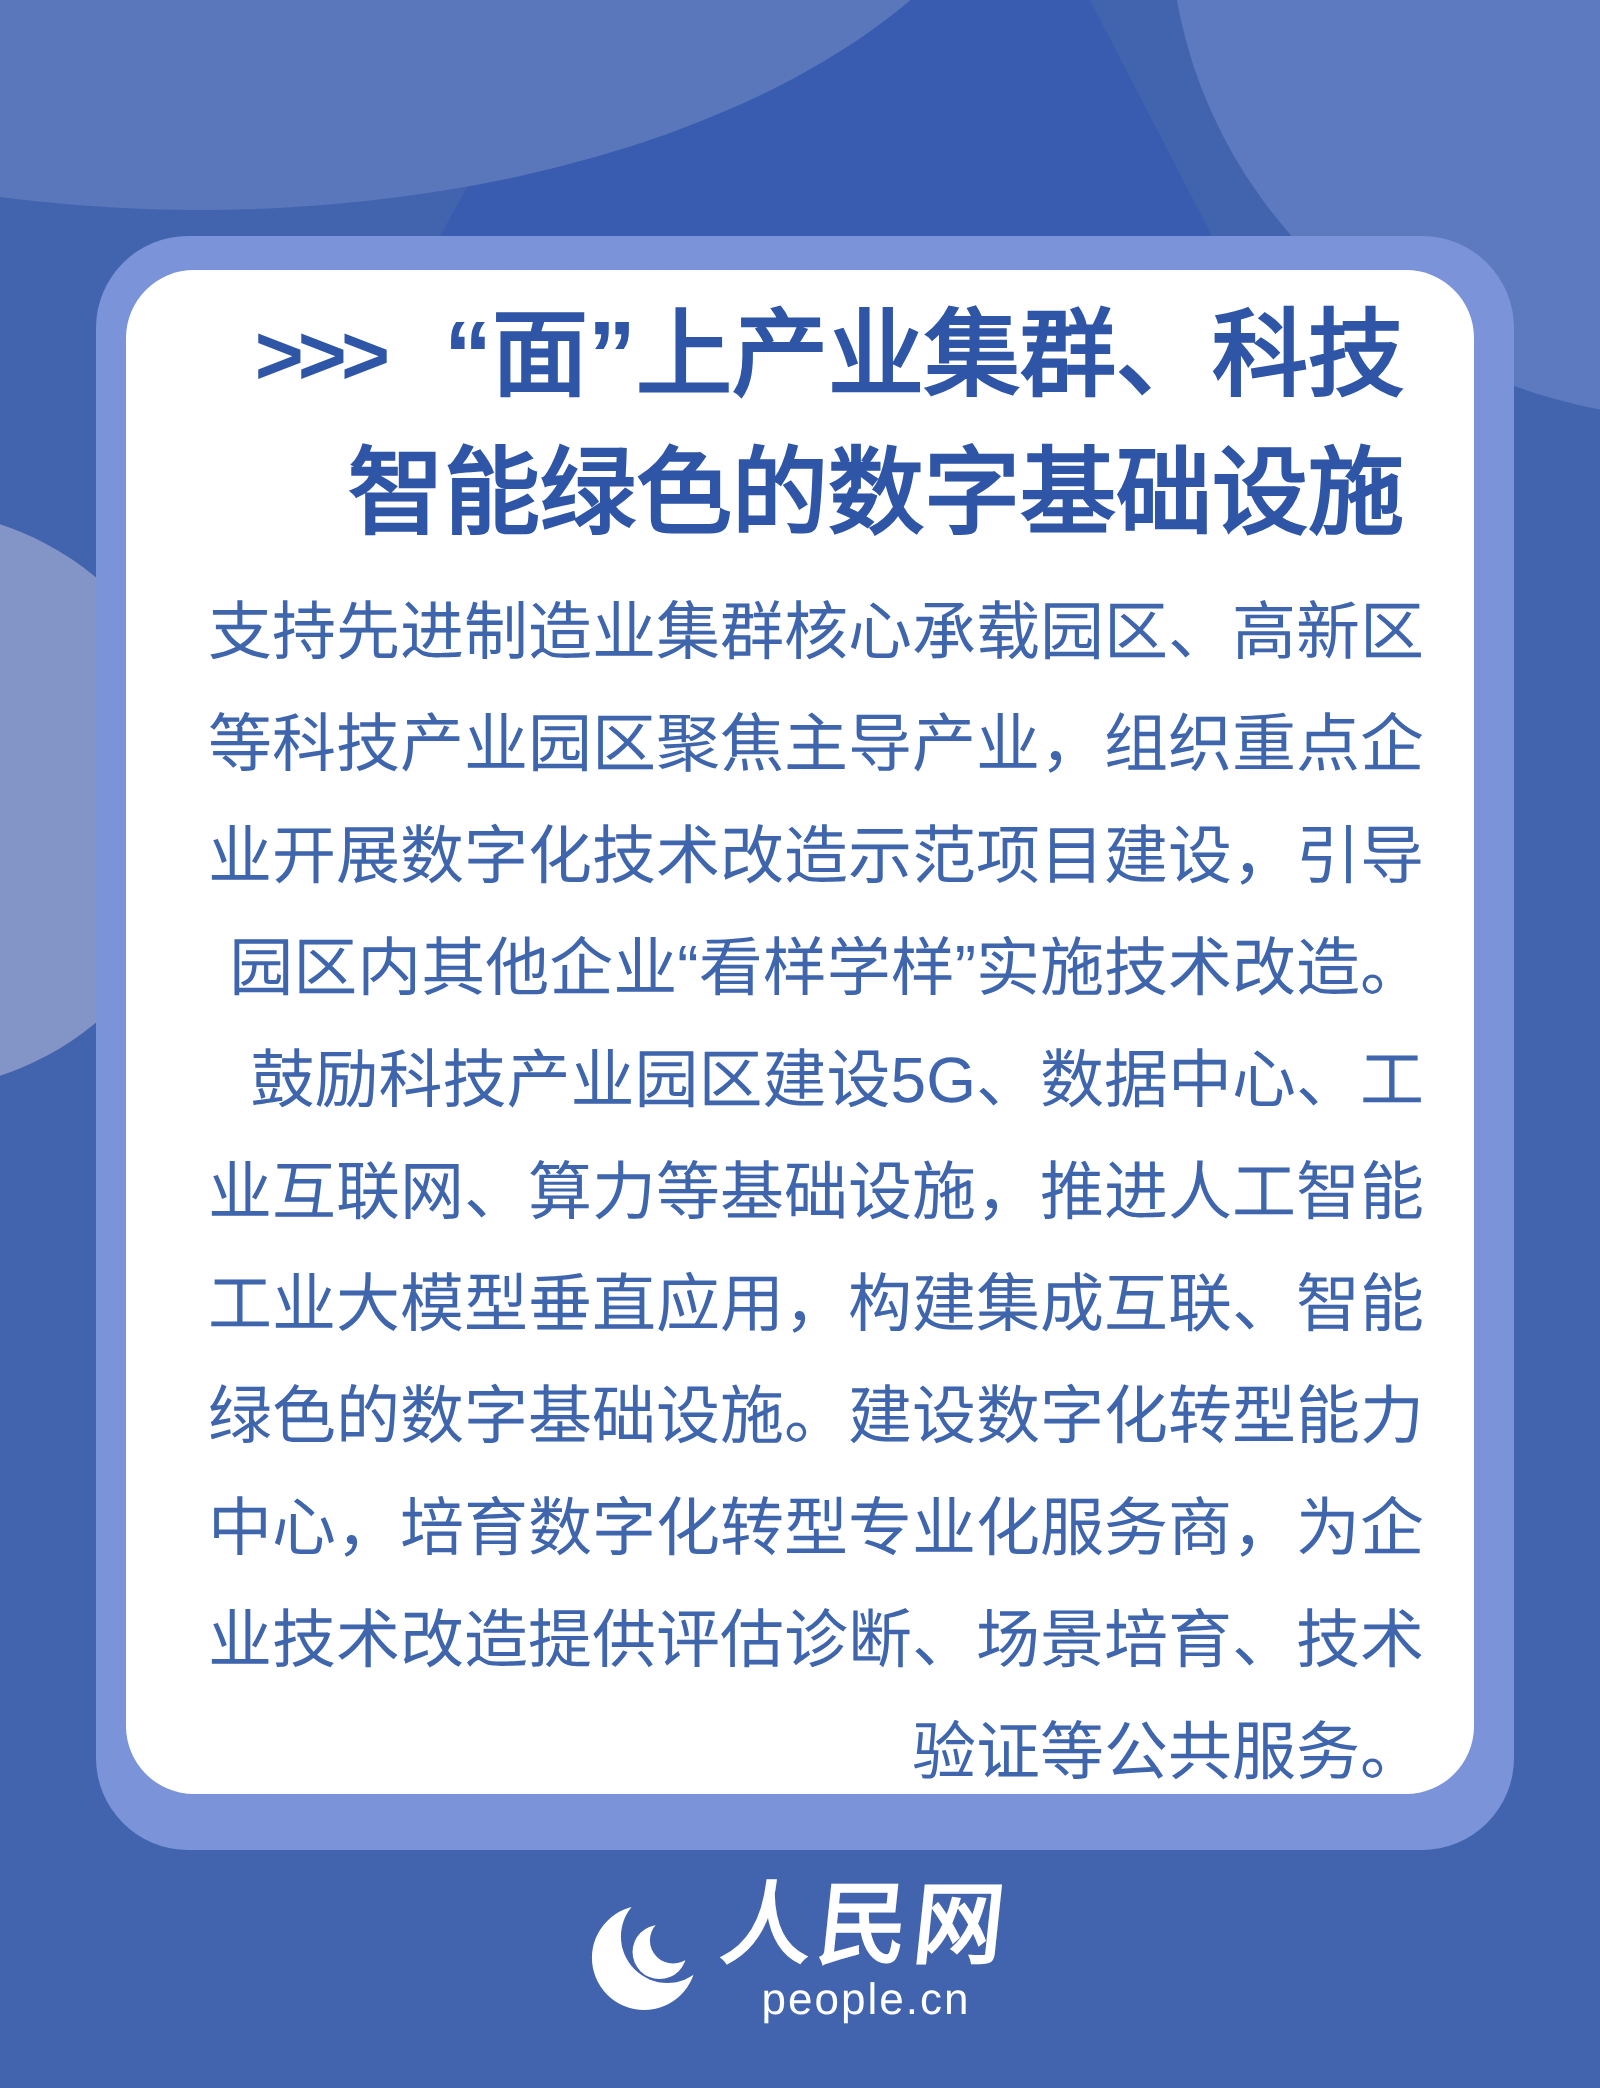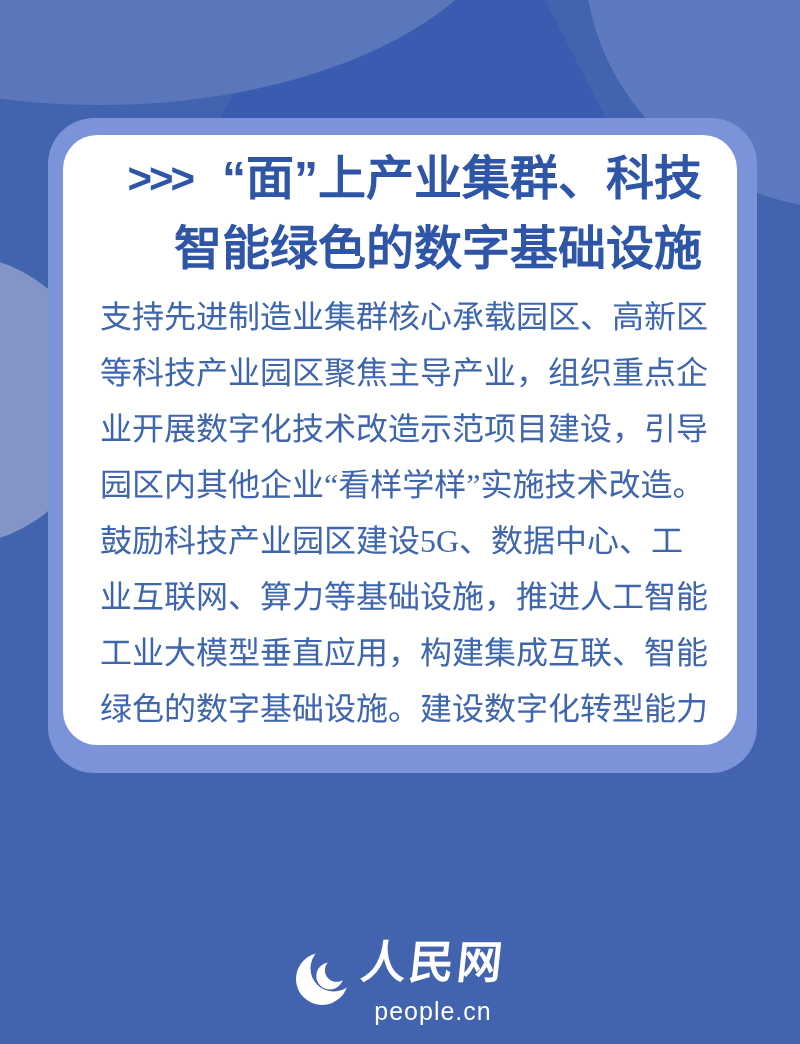--- a/index.html
+++ b/index.html
@@ -22,55 +22,55 @@
   .blob-tl{
     width:840px;height:450px;border-radius:50%;
     left:-320px;top:-345px;background:var(--blob_tl,#5b77bb);z-index:3;
   }
   .circle-left{
     width:290px;height:290px;border-radius:50%;
     left:-190px;top:255px;background:var(--circle_left,#8394c6);z-index:3;
   }
   
   .card{
-    position:absolute;left:48px;top:118px;width:709px;height:655px;
+    position:absolute;left:48px;top:118px;width:709px;height:807px;
     background:var(--card_border,#7b93d8);border-radius:46px;z-index:5;
   }
   .card-inner{
     position:absolute;left:15px;top:17px;right:20px;bottom:28px;
     background:var(--card_bg,#ffffff);border-radius:34px;
     padding:10px 35px 0 37px;box-sizing:border-box;overflow:hidden;
   }
   .title{
     text-align:right;font-weight:bold;color:var(--title,#2e55a6);
     font-size:48px;line-height:68px;letter-spacing:0;
   }
   .title .t-line{white-space:nowrap;}
   .title .marker{
     font-size:42px;letter-spacing:-3px;margin-right:30px;
     display:inline-block;transform:translateY(-2px);
   }
   .bodytext{
     margin-top:6px;width:612px;
     font-size:32px;line-height:56px;color:var(--body,#3f66ad);
-    text-align:left;line-break:strict;font-family:Liberation Serif, serif;
+    text-align:right;line-break:strict;
   }
   
   .footer{
     position:absolute;left:0;top:938px;width:800px;z-index:5;
     display:flex;justify-content:center;align-items:flex-start;
   }
   .logo-mark{width:58px;height:64px;margin-right:8px;margin-top:6px;}
   .logo-texts{display:flex;flex-direction:column;align-items:center;}
   .logo-cn{
     color:#fff;font-size:45px;font-weight:bold;line-height:50px;
     letter-spacing:3px;transform:skewX(-6deg);
   }
   .logo-en{
-    color:#fff;font-size:25px;line-height:22px;letter-spacing:1px;margin-top:12px;
+    color:#fff;font-size:22px;line-height:22px;letter-spacing:1px;margin-top:1px;
   }
 </style>
 </head>
 <body>
 
 <div class="shape blob-tr"></div>
 <div class="shape mountain"></div>
 <div class="shape blob-tl"></div>
 <div class="shape circle-left"></div>
 

